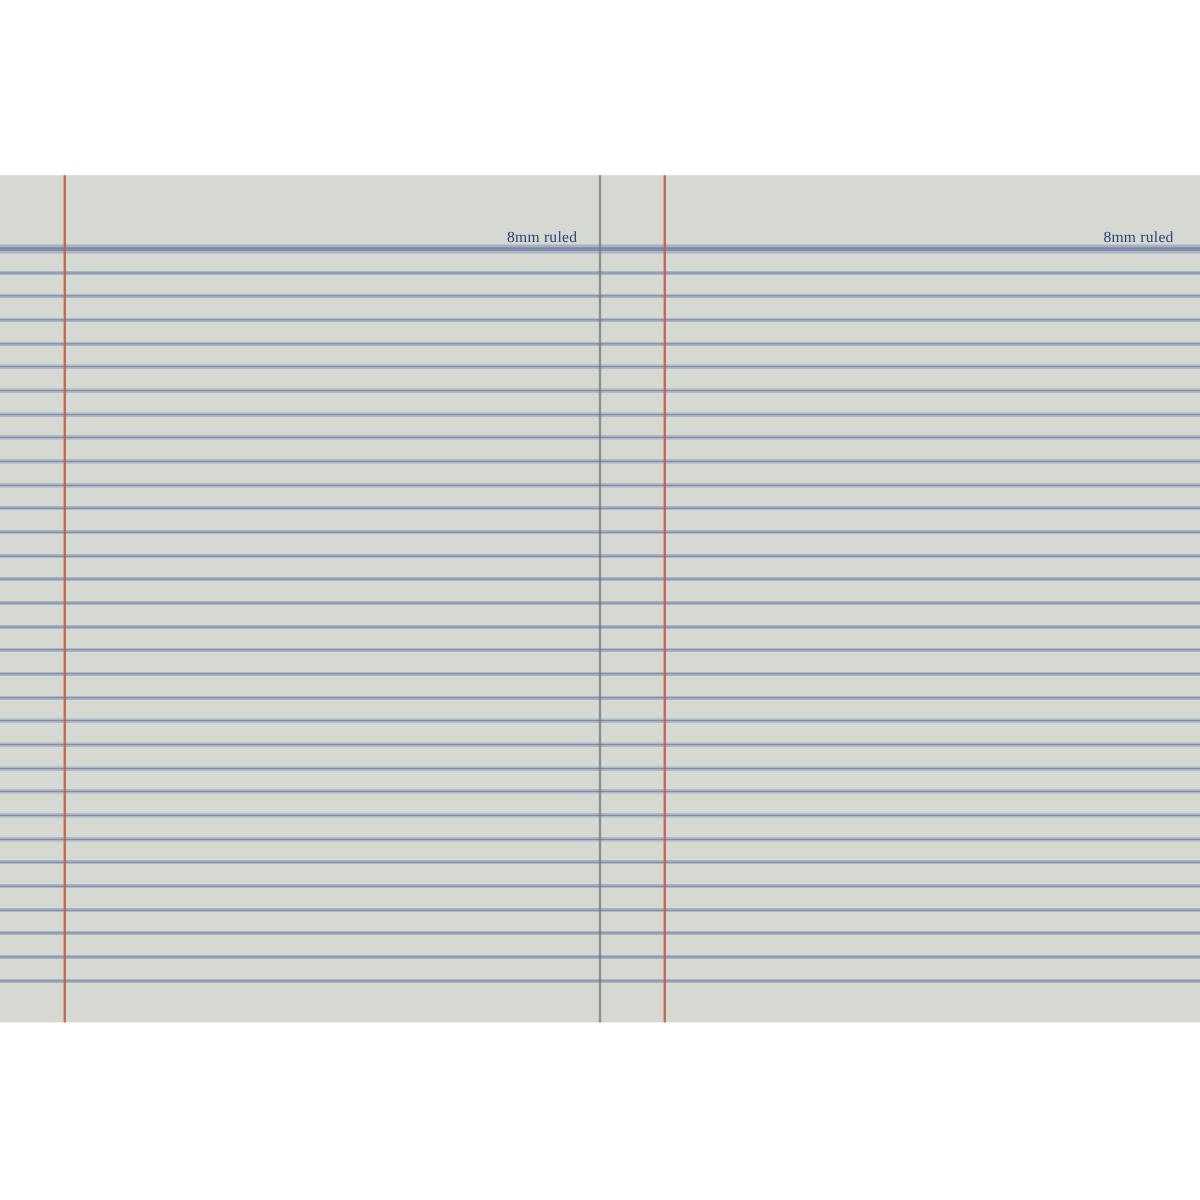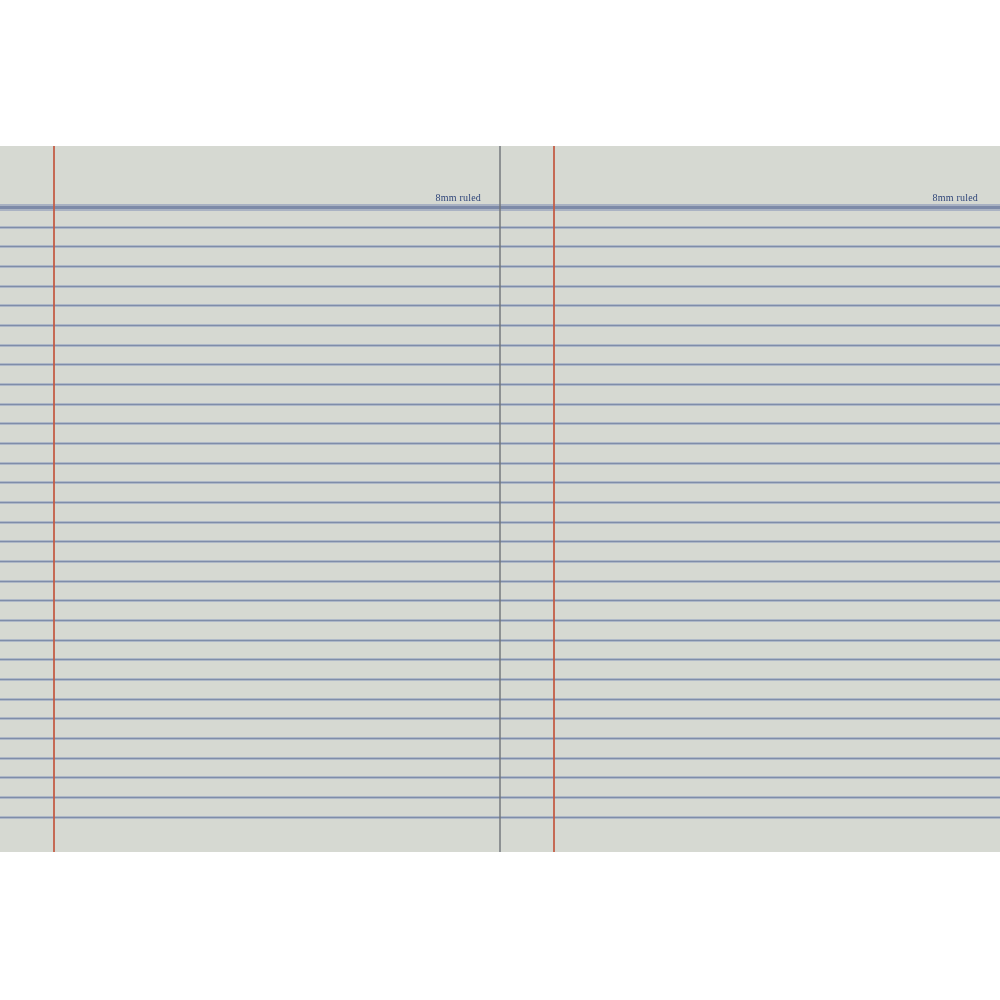--- a/index.html
+++ b/index.html
@@ -61,21 +61,21 @@
     background: var(--red, #c35a43);
     opacity: 0.88;
   }
   .margin-left  { left: 53px; }
   .margin-right { left: 553px; }
   .ruling-label {
     position: absolute;
     top: 45px;
     height: 13px;
     line-height: 13px;
-    font-size: 10px;
+    font-size: 13px;
     color: var(--label, #2f4579);
     white-space: nowrap;
     letter-spacing: 0.2px;
   }
   .label-left  { right: 519px; }
   .label-right { right: 22px; }
 </style>
 </head>
 <body>
 

